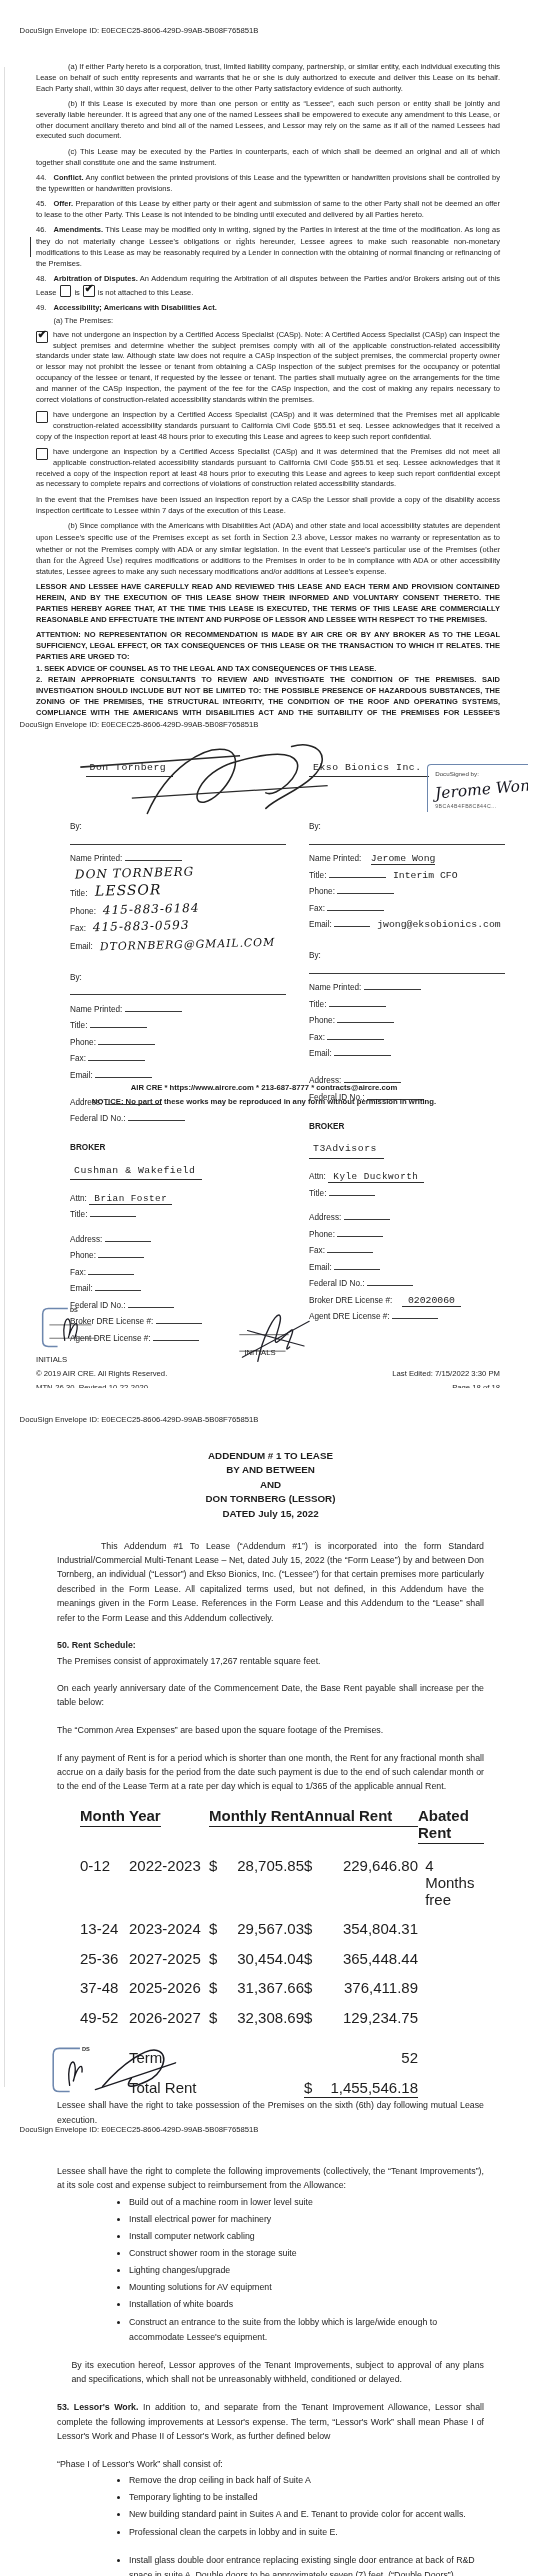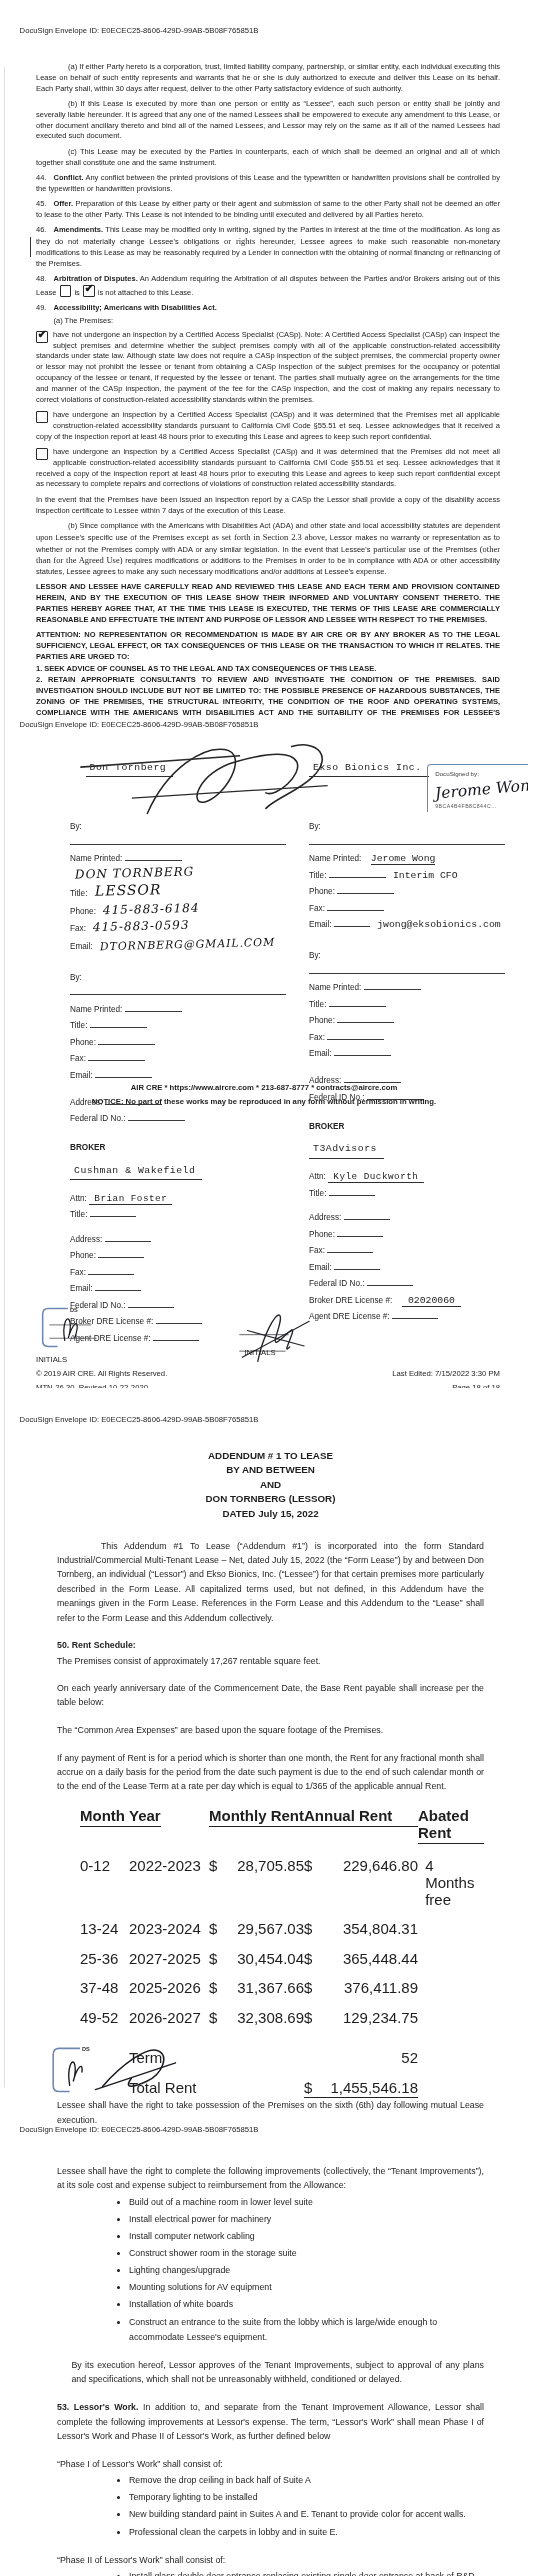--- a/index.html
+++ b/index.html
@@ -338,21 +338,20 @@
       </ul>
       <p class="t3" style="margin-left:14.4px">By its execution hereof, Lessor approves of the Tenant Improvements, subject to approval of any plans and specifications, which shall not be unreasonably withheld, conditioned or delayed.</p>
       <p class="t3"><b class="st">53. Lessor's Work.</b> <span>In addition to, and separate from the Tenant Improvement Allowance, Lessor shall complete the following improvements at Lessor's expense. The term, “Lessor's Work” shall mean Phase I of Lessor's Work and Phase II of Lessor's Work, as further defined below</span></p>
       <p class="t3" style="margin-bottom:1px">“Phase I of Lessor's Work” shall consist of:</p>
       <ul class="bl">
         <li>Remove the drop ceiling in back half of Suite A</li>
         <li>Temporary lighting to be installed</li>
         <li>New building standard paint in Suites A and E. Tenant to provide color for accent walls.</li>
         <li>Professional clean the carpets in lobby and in suite E.</li>
       </ul>
-      <p class="t3" style="margin-bottom:1px">“Phase II of Lessor's Work” shall consist of:</p>
       <ul class="bl">
         <li>Install glass double door entrance replacing existing single door entrance at back of R&amp;D space in suite A. Double doors to be approximately seven (7) feet. (“Double Doors”)</li>
 
       </ul>
 
     </div>
 
   </div>
 </div>
 

